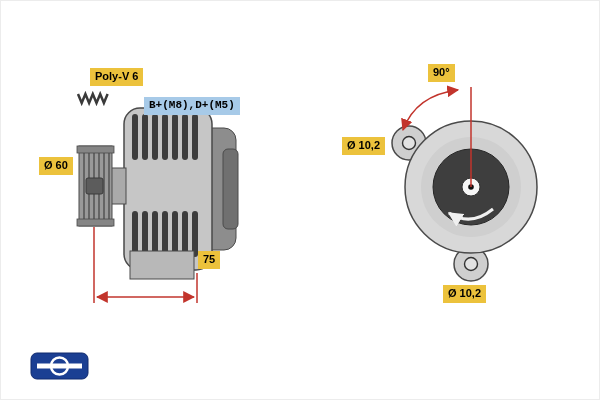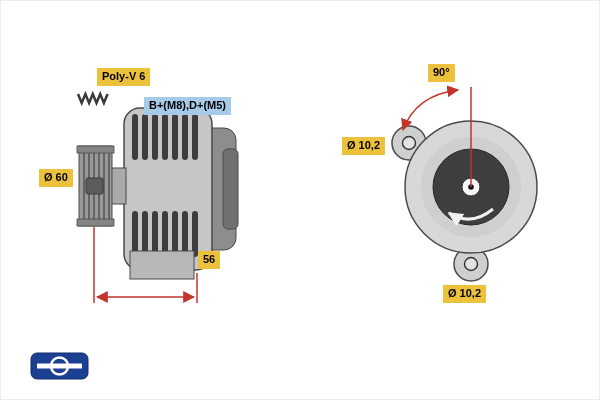--- a/index.html
+++ b/index.html
@@ -8,21 +8,21 @@
     font-family:"Liberation Sans",sans-serif;overflow:hidden;
     box-sizing:border-box;border:1px solid #ececec;
   }
   .drawing{position:absolute;left:0;top:0;}
   .chip{
     position:absolute;z-index:5;
     background:var(--label_yellow,#ecc23c);
     color:#000;font-size:11px;font-weight:bold;line-height:1.25;
     padding:2px 5px;white-space:nowrap;
   }
-  .chip.blue{background:var(--label_blue,#a7cae8);}
+  .chip.blue{background:var(--label_blue,#a7cae8);font-family:Liberation Mono, monospace;}
   .red{stroke:var(--dimension_red,#c2342c);stroke-width:1.5;fill:none;}
   .red-fill{fill:var(--dimension_red,#c2342c);}
   .brand-fill{fill:var(--brand_blue,#1b3f93);}
   .outline{stroke:#4a4a4a;}
 </style>
 </head>
 <body>
 
 <div class="canvas">
 
@@ -108,26 +108,26 @@
       </g>
     </g>
 
     <g>
       <rect x="30" y="352" width="57" height="26" rx="6" class="brand-fill" stroke="#102a6e"></rect>
       <line x1="36" y1="365" x2="81" y2="365" stroke="#ffffff" stroke-width="5"></line>
       <circle cx="58.5" cy="365" r="8.5" fill="none" stroke="#ffffff" stroke-width="2.5"></circle>
     </g>
   </svg>
 
-  <div class="chip" style="left:96px;top:67px">Poly-V 6</div>
+  <div class="chip" style="left:89px;top:67px">Poly-V 6</div>
 
   <div class="chip blue" style="left:143px;top:96px">B+(M8),D+(M5)</div>
 
-  <div class="chip" style="left:38px;top:168px">Ø 60</div>
+  <div class="chip" style="left:38px;top:156px">Ø 60</div>
 
-  <div class="chip" style="left:197px;top:250px">56</div>
+  <div class="chip" style="left:197px;top:250px">75</div>
 
   <div class="chip" style="left:427px;top:63px">90°</div>
 
   <div class="chip" style="left:341px;top:136px">Ø 10,2</div>
 
   <div class="chip" style="left:442px;top:284px">Ø 10,2</div>
 </div>
 
 </body></html>

